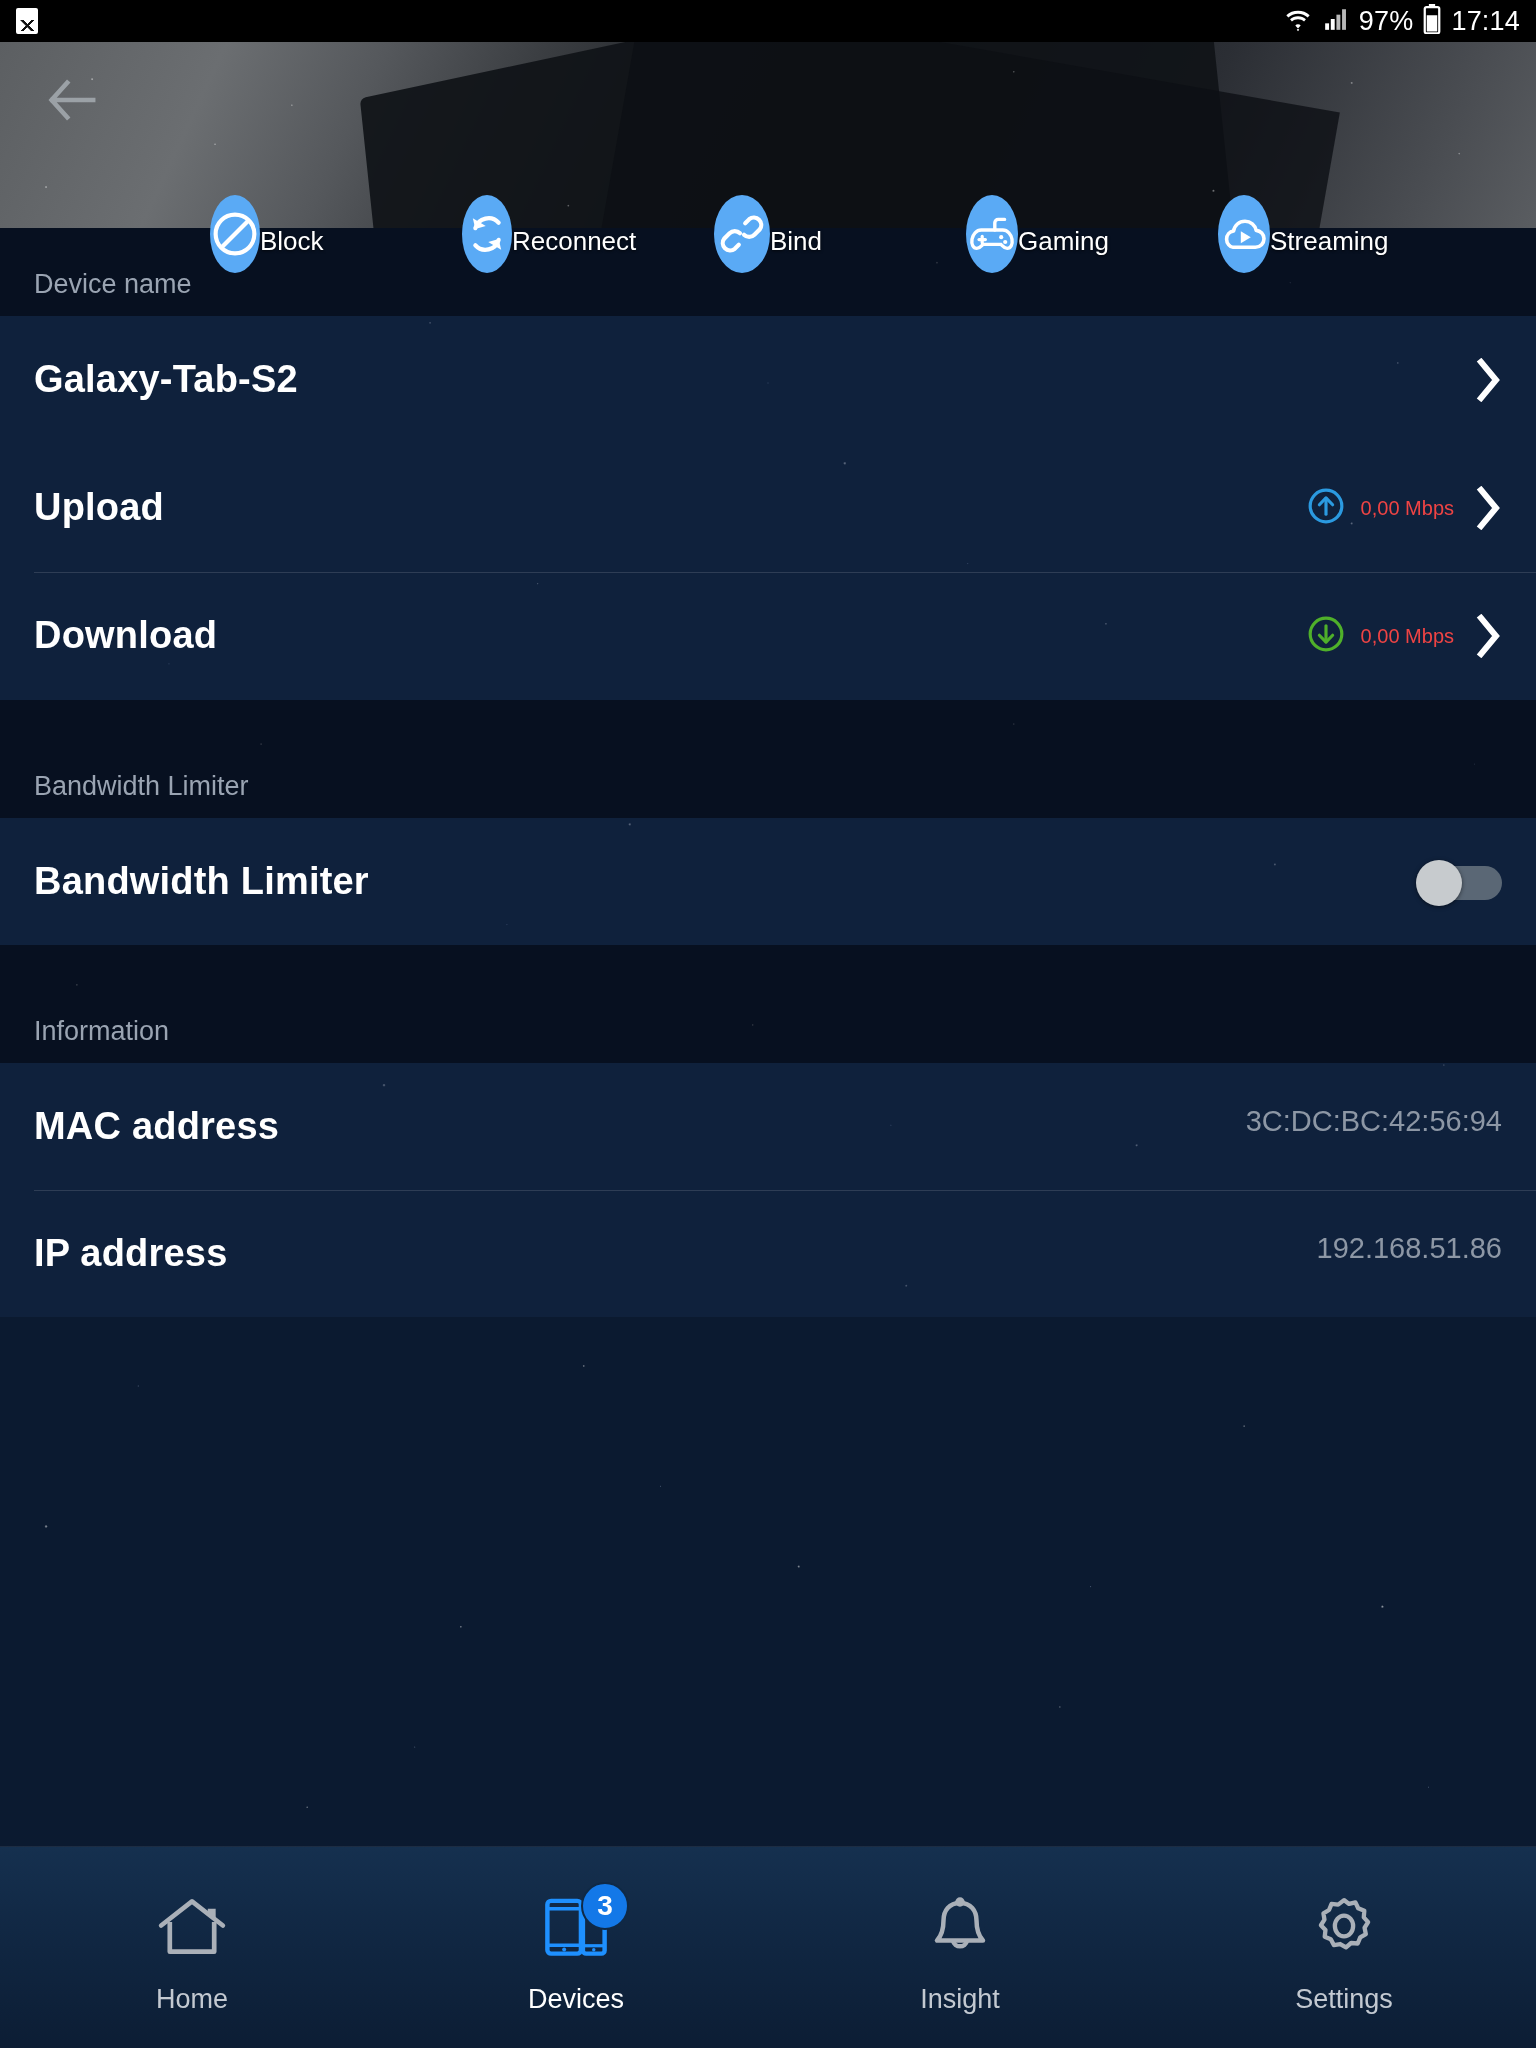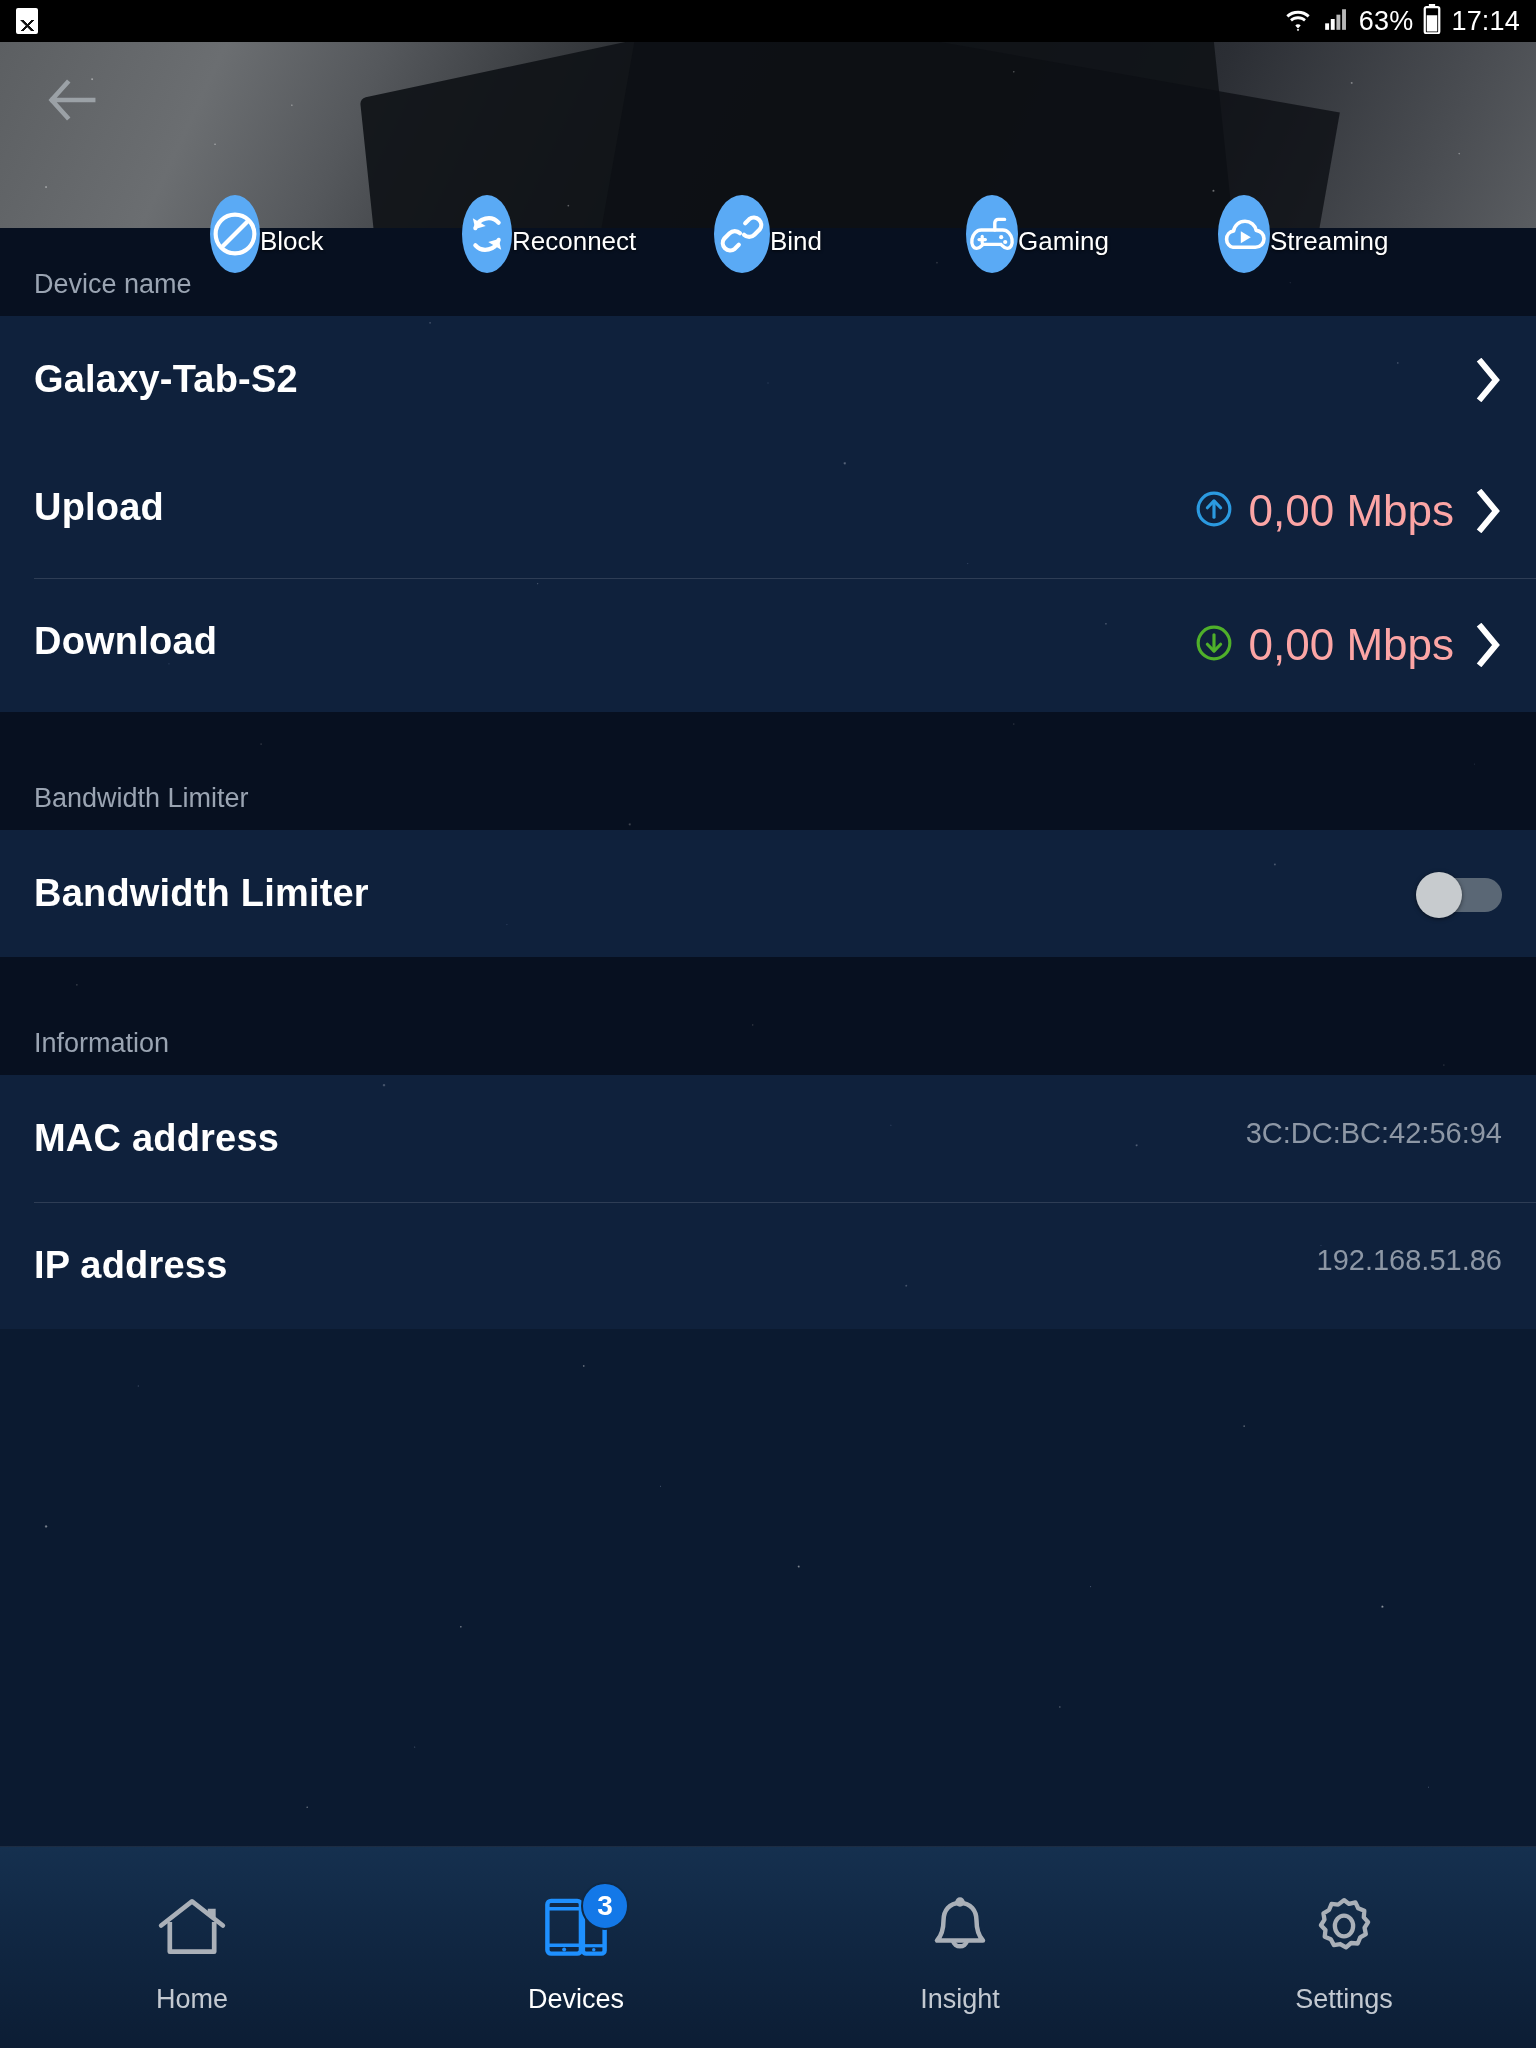--- a/index.html
+++ b/index.html
@@ -184,21 +184,21 @@
   .row-inner {
     width:100%; display:flex; align-items:flex-start;
     padding:42px 0;
   }
   .row.divided::before{
     content:""; position:absolute; left:34px; right:0; top:0;
     height:1px; background:rgba(255,255,255,.13);
   }
   .row-title { color:#fff; font-size:38px; font-weight:bold; letter-spacing:.2px; }
   .row-right { margin-left:auto; display:flex; align-items:center; gap:22px; }
-  .row-value { font-size:44px; color:#fca5a5; }
+  .row-value { font-size:20px; color:#ef4444; }
   .row-value.dim { color:#8d97a5; font-size:29px; }
   .speed-wrap { display:flex; align-items:center; gap:16px; }
   .chevron { display:flex; align-items:center; }
 
   
   .toggle { width:86px; height:42px; position:relative; cursor:pointer; }
   .toggle-track {
     position:absolute; right:0; top:6px; width:72px; height:34px;
     border-radius:17px; background:#5a6775;
   }
@@ -255,21 +255,21 @@
         </svg>
       </span>
       <span>
         <svg width="28" height="26" viewBox="0 0 24 24">
           <rect x="2" y="16" width="3.6" height="6" fill="#fff"></rect>
           <rect x="7.2" y="12" width="3.6" height="10" fill="#fff"></rect>
           <rect x="12.4" y="8" width="3.6" height="14" fill="#b8b8b8"></rect>
           <rect x="17.6" y="3" width="3.6" height="19" fill="#b8b8b8"></rect>
         </svg>
       </span>
-      <span class="sb-text">63%</span>
+      <span class="sb-text">97%</span>
       <span>
         <svg width="20" height="30" viewBox="0 0 14 24">
           <rect x="4.5" y="0" width="5" height="2.4" fill="#fff"></rect>
           <rect x="1.2" y="2.4" width="11.6" height="21" rx="1.4" fill="none" stroke="#fff" stroke-width="1.8"></rect>
           <rect x="2.8" y="9" width="8.4" height="13" fill="#fff"></rect>
         </svg>
       </span>
       <span class="sb-text">17:14</span>
     </div>
   </div>

